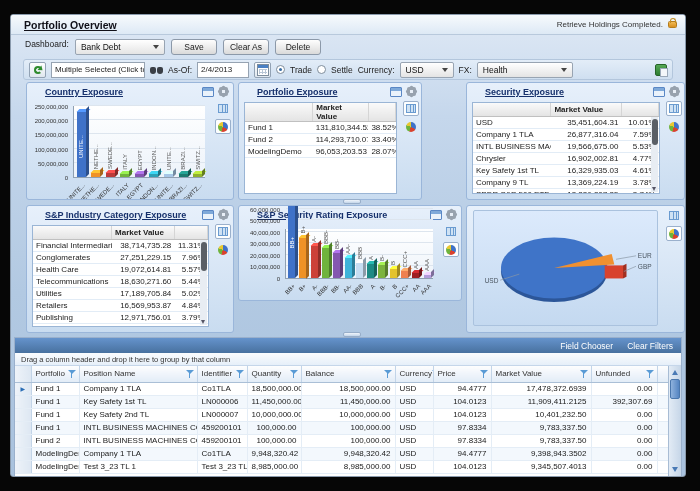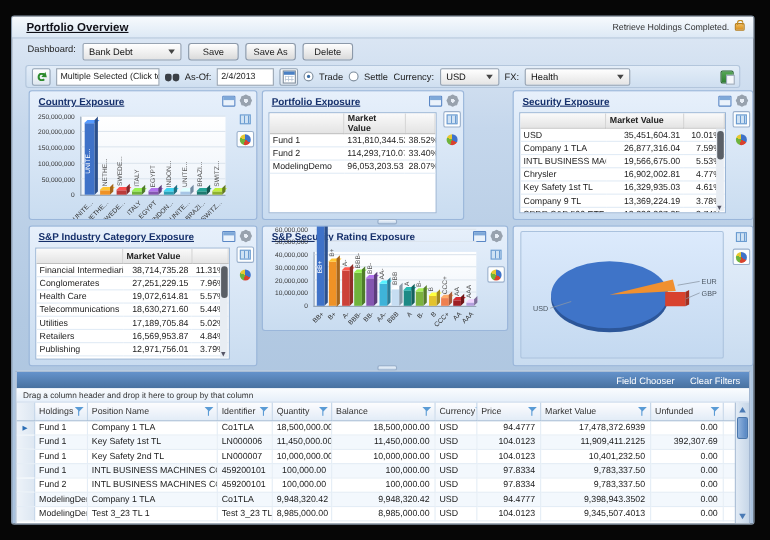--- a/index.html
+++ b/index.html
@@ -39,21 +39,21 @@
   .ic-cal::after{content:"";position:absolute;left:1px;right:1px;top:4px;bottom:1px;
       background:linear-gradient(90deg,#b8c6d6 1px,transparent 1px),linear-gradient(#b8c6d6 1px,transparent 1px);background-size:3px 3px}
   .radio{width:9px;height:9px;border:1px solid #7e8d9c;border-radius:50%;background:#fff;position:relative}
   .radio.sel2::after{content:"";position:absolute;left:2px;top:2px;width:3px;height:3px;border-radius:50%;background:#3a6ea5}
   .ic-excel{width:12px;height:12px;border-radius:2px;background:linear-gradient(#55a855,#2e7d32);position:relative;border:1px solid #256428}
   .ic-excel::after{content:"";position:absolute;right:-2px;bottom:-2px;width:6px;height:7px;background:#f4f7fa;border:1px solid #9aa8b8}
   .spacer{flex:1}
   
   .panel{position:absolute;background:linear-gradient(180deg,#e7f0fb,#c9dcf0);border:1px solid #9ab6da;border-radius:3px;
          display:flex;flex-direction:column;overflow:hidden}
-  .phead{height:16px;display:flex;align-items:center;justify-content:space-between;padding:1px 4px 0 8px}
+  .phead{height:16px;display:flex;align-items:center;justify-content:space-between;padding:1px 4px 0 18px}
   .ptitle{font-size:9px;font-weight:bold;color:#16306b;text-decoration:underline;white-space:nowrap}
   .picons{display:flex;align-items:center;gap:4px}
   .ic-win{width:12px;height:10px;border:1px solid #5a87c5;background:#eaf2fb;position:relative;border-radius:1px}
   .ic-win::before{content:"";position:absolute;left:0;right:0;top:0;height:3px;background:#7fa9d9}
   .ic-gear{position:relative;width:11px;height:11px}
   .ic-gear::before,.ic-gear::after{content:"";position:absolute;inset:1px;border-radius:2px;
       background:radial-gradient(circle,#e8eef6 0 1.8px,#98a2ae 1.9px)}
   .ic-gear::after{transform:rotate(45deg)}
   .pbody{flex:1;display:flex;min-height:0}
   .pcontent{flex:1;position:relative;min-width:0}
@@ -134,21 +134,21 @@
     </span>
   </div>
 
   <div class="dashrow">
     <span class="lbl">Dashboard:</span>
     <div class="sel" style="width:90px">
       <span>Bank Debt</span>
       <span class="arr"></span>
     </div>
     <div class="btn">Save</div>
-    <div class="btn">Save As</div>
+    <div class="btn">Clear As</div>
     <div class="btn">Delete</div>
   </div>
 
   <div class="toolrow">
     <div class="tbtn">
           <span class="ic-refresh"></span>
         </div>
     <div class="inp" style="width:94px">Multiple Selected (Click tc</div>
     <span class="ic-bino"></span>
     <span class="lbl">As-Of:</span>
@@ -658,21 +658,21 @@
             <col style="width:58px">
             <col style="width:100px">
             <col style="width:66px">
             <col style="width:15px">
       </colgroup>
       <thead>
             <tr>
               <th class="ind"></th>
               <th>
                 <div class="hwrap">
-                  <span>Holdings</span>
+                  <span>Portfolio</span>
                   <span class="funnel"></span>
                 </div>
               </th>
               <th>
                 <div class="hwrap">
                   <span>Position Name</span>
                   <span class="funnel"></span>
                 </div>
               </th>
               <th>

